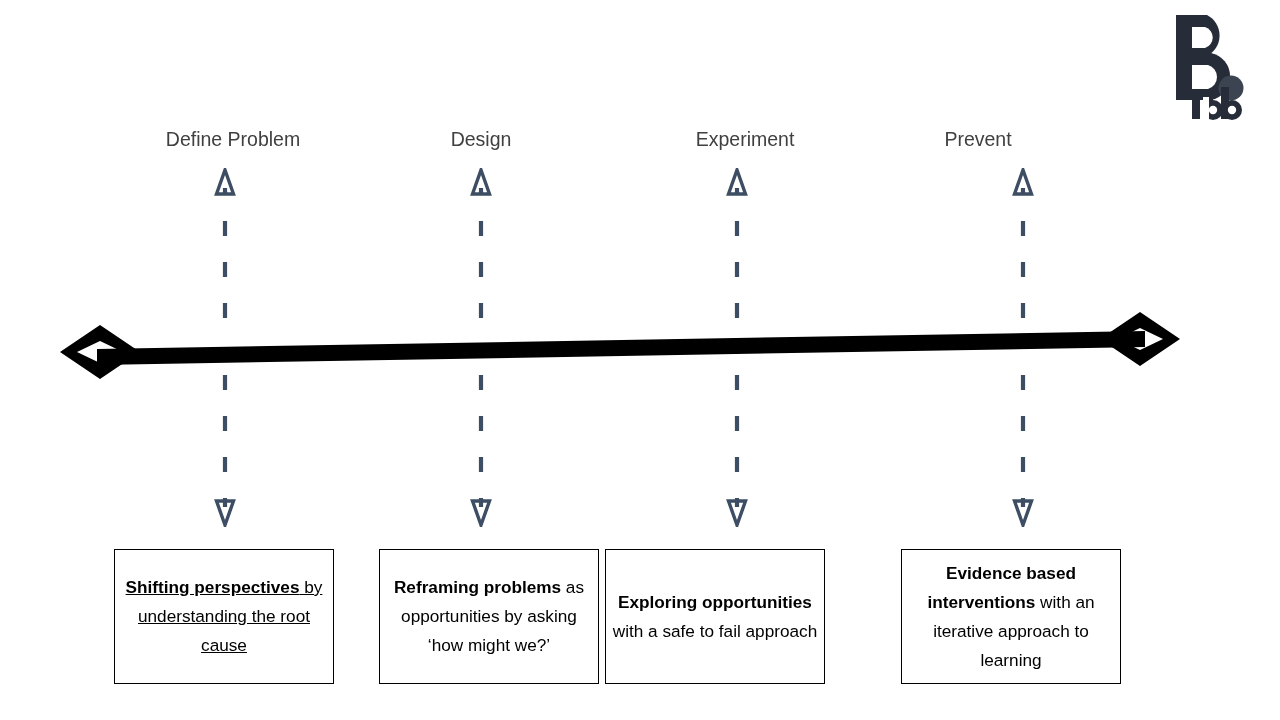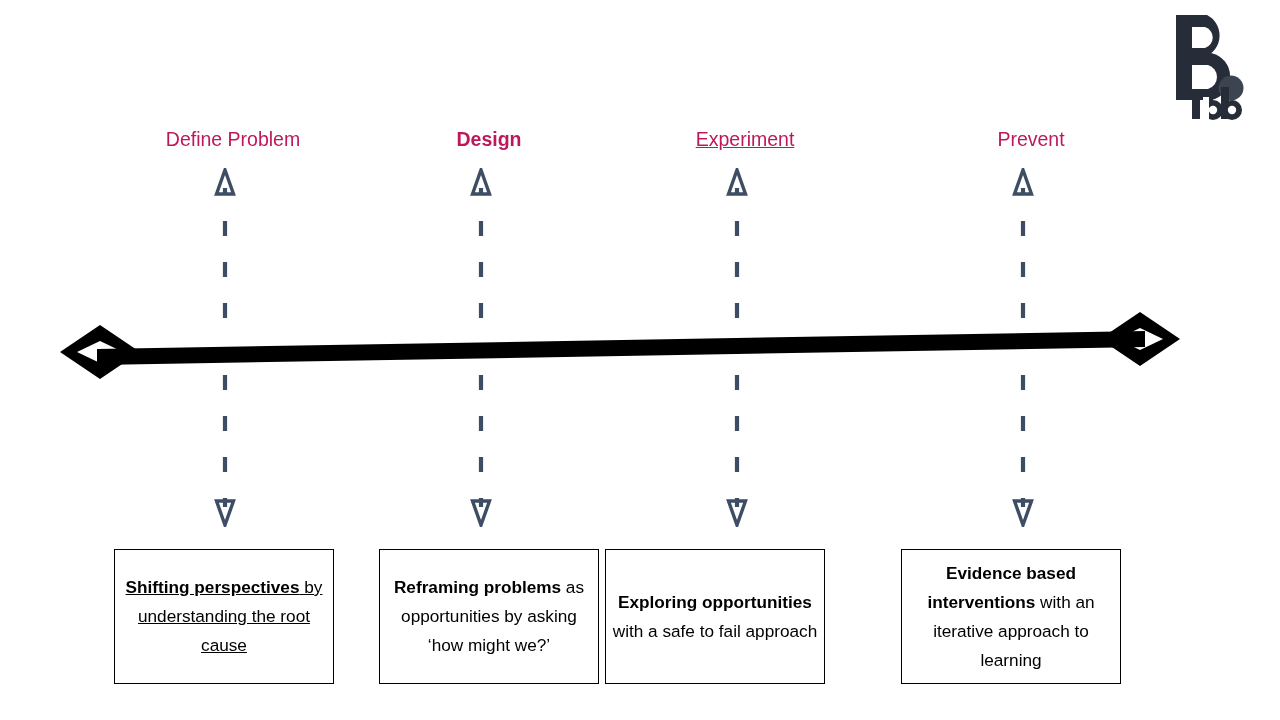--- a/index.html
+++ b/index.html
@@ -28,21 +28,21 @@
   #brand-logo svg { display: block; }
 
   
   .stage-label {
     position: absolute;
     top: 125px;
     width: 260px;
     text-align: center;
     font-size: 19.5px;
     line-height: 28px;
-    color: #be185d;
+    color: #404040;
     white-space: nowrap;
   }
 
   
   .connector {
     position: absolute;
     width: 34px;
   }
   .connector svg { display: block; }
 
@@ -104,23 +104,23 @@
       <circle cx="68" cy="105" r="4.2" fill="#ffffff"></circle>
       <rect x="76" y="82" width="8" height="32"></rect>
       <circle cx="87" cy="105" r="10"></circle>
       <circle cx="87" cy="105" r="4.2" fill="#ffffff"></circle>
       <rect x="58" y="92" width="6" height="22" fill="#ffffff"></rect>
     </g>
   </svg>
 </div>
 
 <div class="stage-label" id="stage-label-0" style="left: 103px;">Define Problem</div>
-<div class="stage-label" id="stage-label-1" style="left: 359px; font-weight: bold;">Design</div>
-<div class="stage-label" id="stage-label-2" style="left: 615px; text-decoration: underline;">Experiment</div>
-<div class="stage-label" id="stage-label-3" style="left: 901px;">Prevent</div>
+<div class="stage-label" id="stage-label-1" style="left: 351px;">Design</div>
+<div class="stage-label" id="stage-label-2" style="left: 615px;">Experiment</div>
+<div class="stage-label" id="stage-label-3" style="left: 848px;">Prevent</div>
 
 <div class="connector up-connector" id="up-conn-0" style="left: 208px; top: 168px;">
     <svg width="34" height="150" viewBox="0 0 34 150">
       <line x1="17" x2="17" y1="150" y2="20" stroke="#3D4D63" stroke-width="4.2" stroke-dasharray="15 26"></line>
       <path d="M17 2 L25.5 26 L8.5 26 Z" fill="none" stroke="#3D4D63" stroke-width="3.4" stroke-linejoin="miter"></path>
     </svg>
   </div>
 <div class="connector up-connector" id="up-conn-1" style="left: 464px; top: 168px;">
     <svg width="34" height="150" viewBox="0 0 34 150">
       <line x1="17" x2="17" y1="150" y2="20" stroke="#3D4D63" stroke-width="4.2" stroke-dasharray="15 26"></line>

